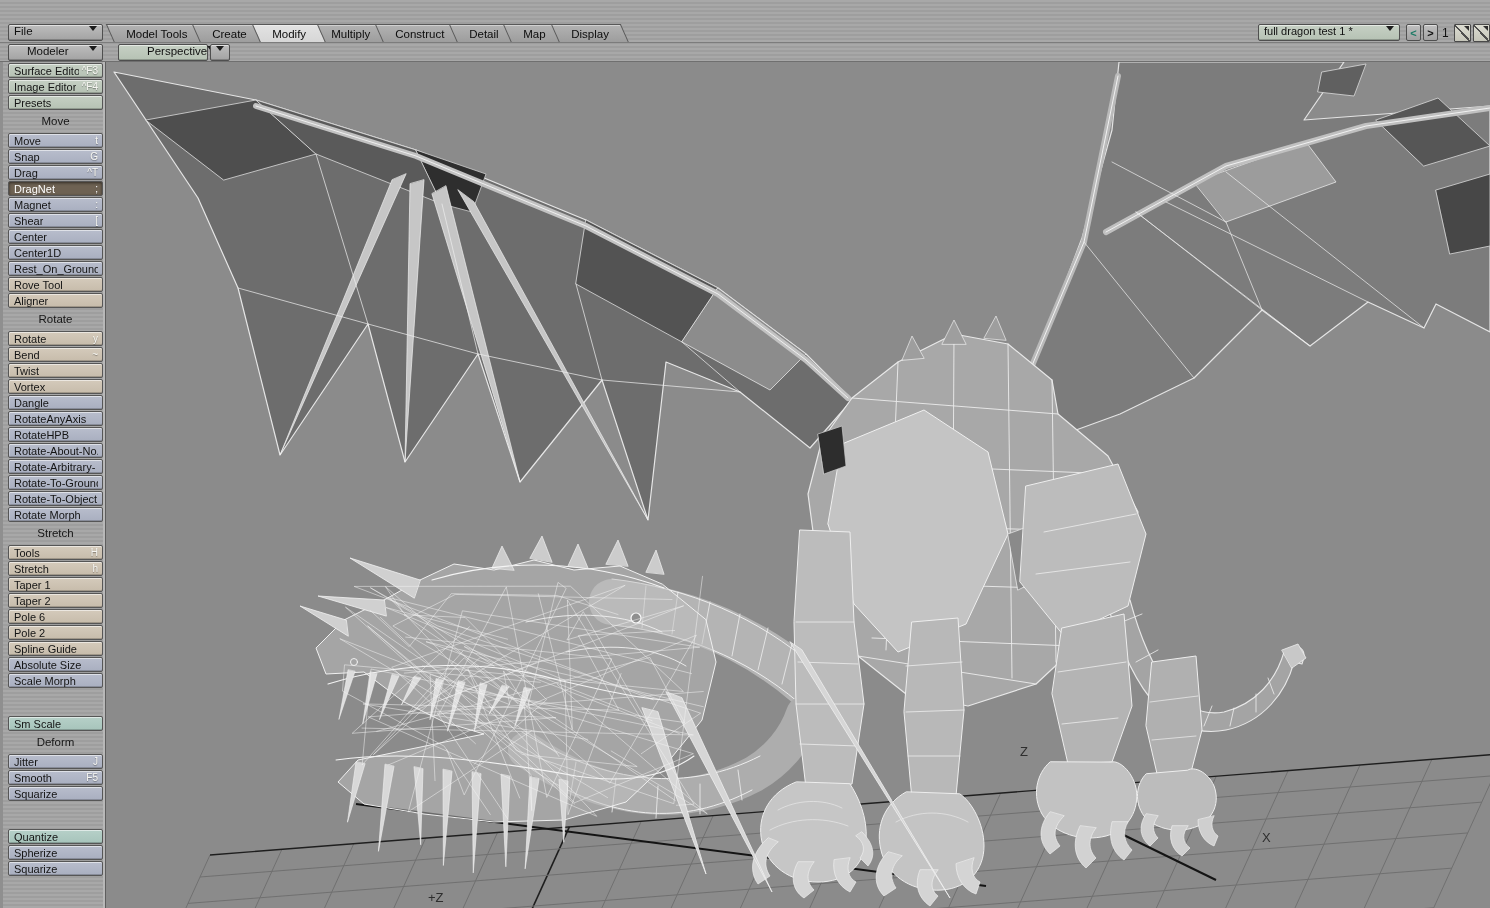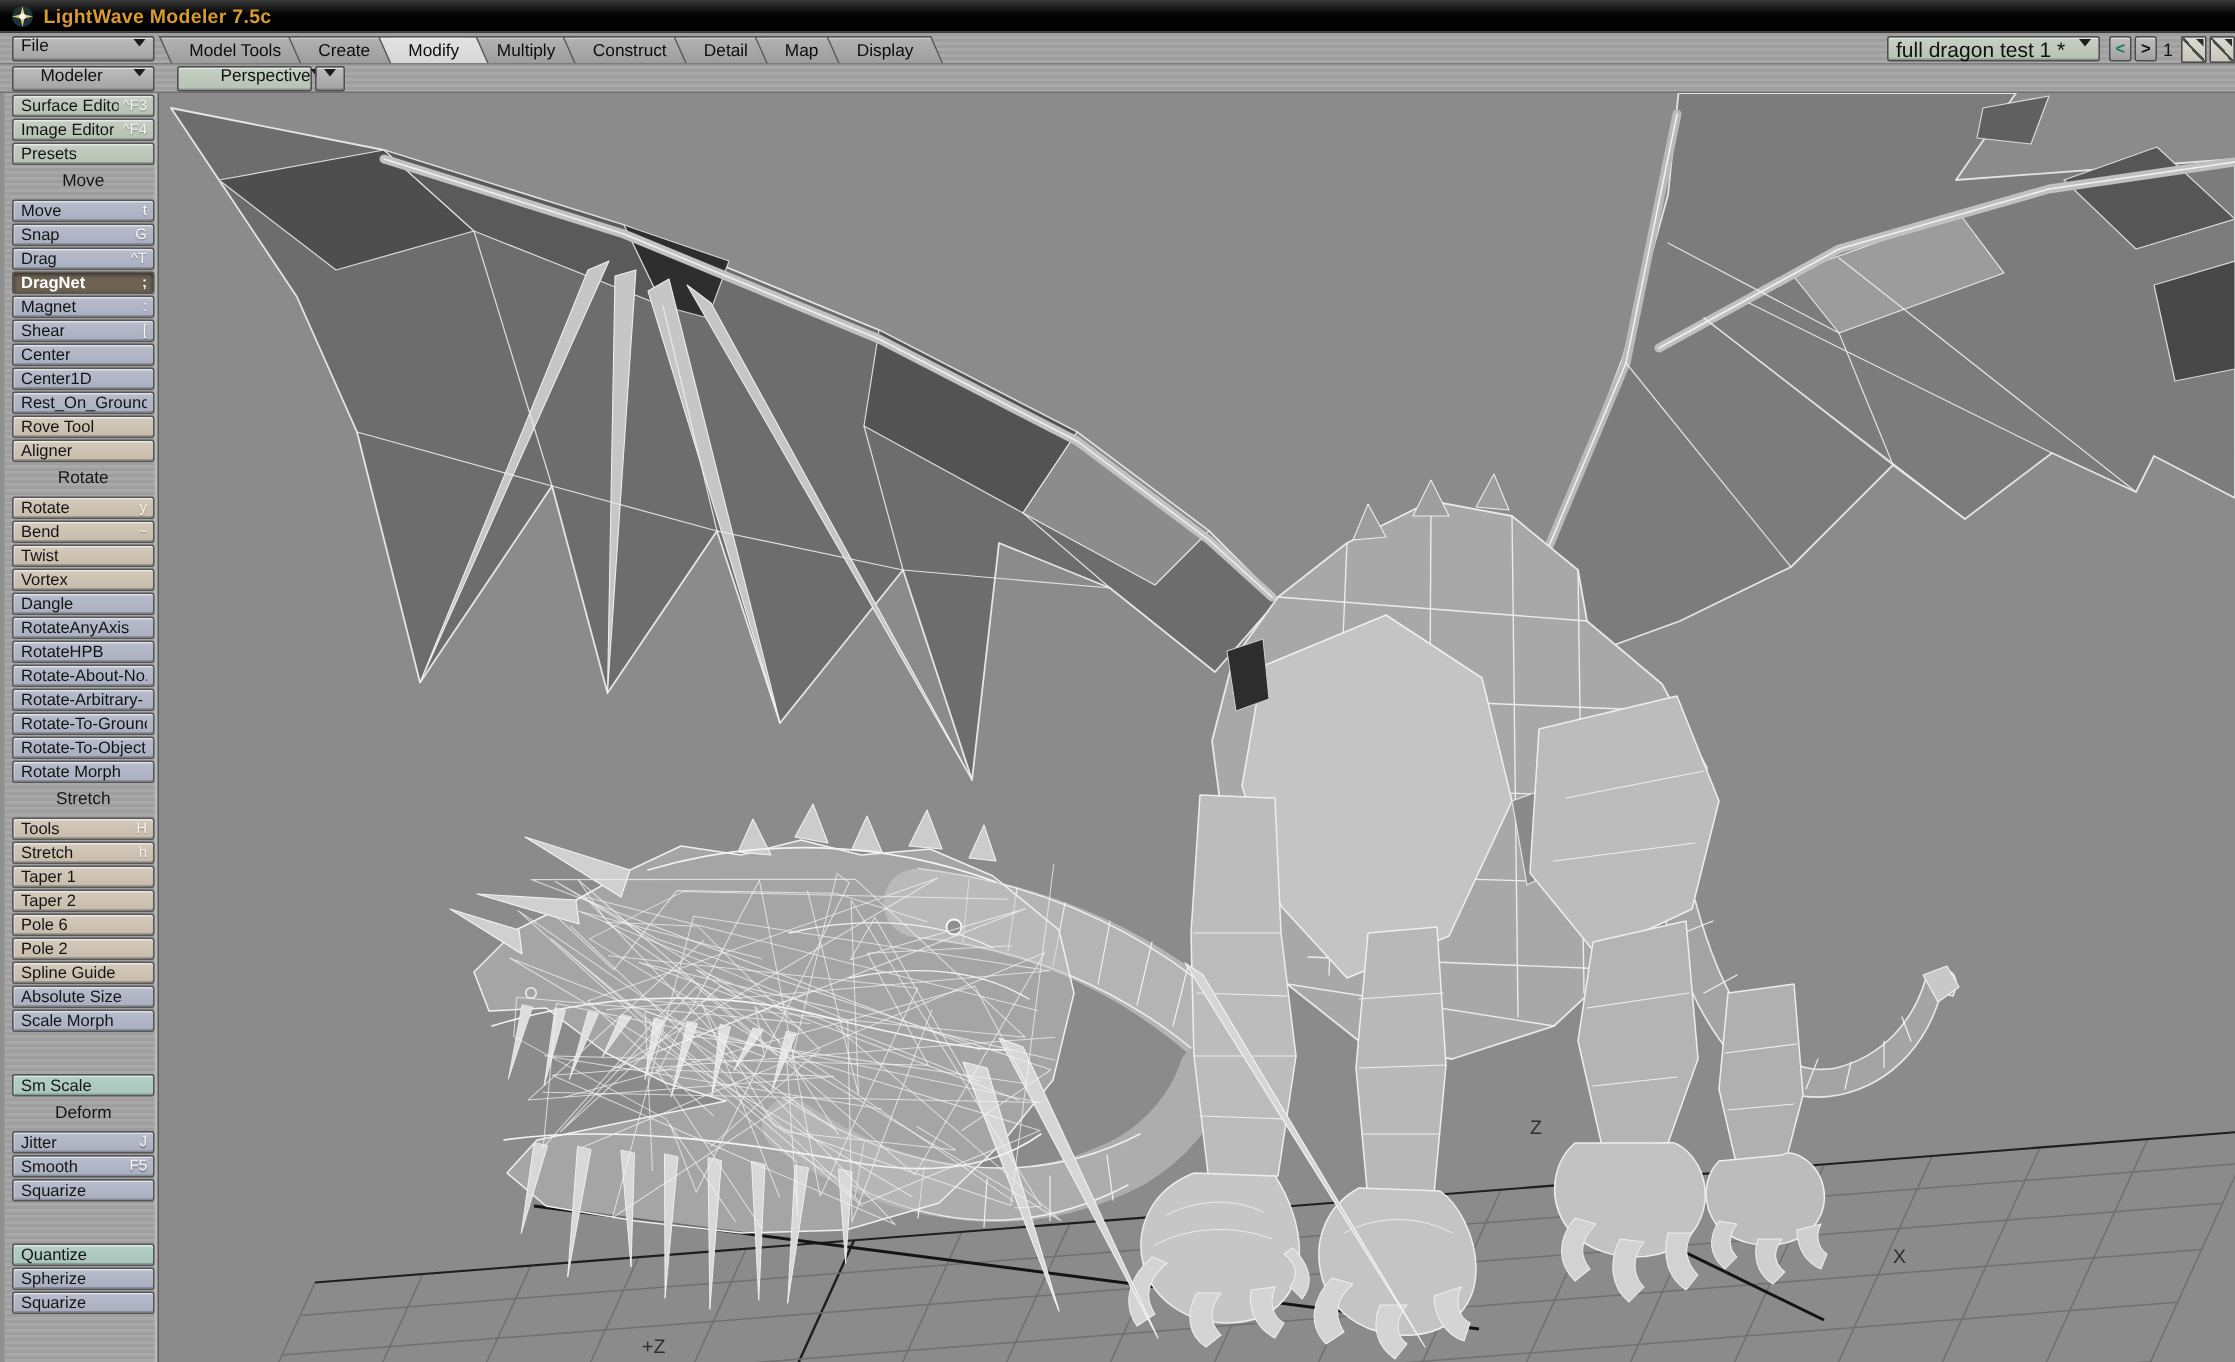--- a/index.html
+++ b/index.html
@@ -28,21 +28,21 @@
       padding:0 5px;font-size:11.5px;color:#101010;cursor:pointer;
       background:linear-gradient(#bdbdbd,#a3a3a3);
       box-shadow:inset 0 1px 0 rgba(255,255,255,.55),inset 0 -1px 0 rgba(0,0,0,.22);}
   .dd .arrow{margin-left:auto;width:0;height:0;border-left:4px solid transparent;border-right:4px solid transparent;
       border-top:5px solid #1c1c1c;margin-top:1px;}
   .dd.green{background:linear-gradient(#c6d0c4,var(--button-green));}
   .dd-file{left:8px;top:2px;width:95px;}
   .dd-modeler{left:8px;top:1px;width:95px;padding-left:18px;}
   .dd-persp{left:118px;top:1px;width:90px;padding-left:28px;}
   .dd-mini{left:210px;top:1px;width:20px;justify-content:center;}
-  .dd-object{left:1258px;top:2px;width:142px;font-size:14px;}
+  .dd-object{left:1258px;top:2px;width:142px;font-size:11px;}
 
   .tabs{position:absolute;left:110px;top:2px;height:19px;display:flex;}
   .tab{height:19px;padding:0 15px;margin-right:-7px;transform:skewX(24deg);
     background:linear-gradient(#b2b2b2,#9c9c9c);border:1px solid #585858;border-bottom:none;
     display:flex;align-items:center;cursor:pointer;
     box-shadow:inset 0 1px 0 rgba(255,255,255,.4);}
   .tab.active{background:linear-gradient(#e2e2e2,var(--tab-active));z-index:2;}
   .tab .tab-label{transform:skewX(-24deg);font-size:11.5px;color:#0c0c0c;white-space:nowrap;}
 
   .navbtn{position:absolute;top:2px;width:15px;height:17px;border:1px solid #4f4f4f;border-radius:2px;
@@ -67,44 +67,34 @@
   .btn{width:95px;height:15px;margin-bottom:1px;border:1px solid #565656;border-radius:2px;
     display:flex;align-items:center;justify-content:space-between;padding:0 4px 0 5px;
     font-size:11px;line-height:12px;color:#141414;cursor:pointer;white-space:nowrap;
     box-shadow:inset 0 1px 0 rgba(255,255,255,.55),inset 1px 0 0 rgba(255,255,255,.25),inset 0 -1px 0 rgba(0,0,0,.2);}
   .btn .lbl{overflow:hidden;}
   .btn .sc{color:#f6f6f2;font-size:10px;margin-left:3px;text-shadow:0 1px 1px rgba(0,0,0,.35);}
   .c-green{background:linear-gradient(#c5cfc3,var(--button-green));}
   .c-blue{background:linear-gradient(#b8bdcc,var(--button-blue));}
   .c-tan{background:linear-gradient(#d4cabb,var(--button-tan));text-align:right;}
   .c-teal{background:linear-gradient(#b6d0c8,var(--button-teal));margin-top:28px;}
-  .btn.active{background:var(--active-tool-bg);color:#fff;font-weight:bold;
+  .btn.active{background:var(--active-tool-bg);color:#fff;font-weight:normal;
     box-shadow:inset 0 1px 3px rgba(0,0,0,.55);}
   .btn.active .sc{color:#fff;}
   .section-header{width:95px;height:15px;margin:5px 0 3px;text-align:center;font-size:11.5px;color:#161616;}
 
   .viewport{position:absolute;left:106px;top:0;width:1384px;height:846px;background:var(--viewport-bg);overflow:hidden;}
   .viewport svg{display:block;}
   text.axis{font-family:"Liberation Sans",sans-serif;font-size:13px;fill:#2e2e2e;}
 </style>
 </head>
 <body>
 
 <div class="app">
 
-  <div class="titlebar">
-    <span class="app-icon">
-      <svg width="16" height="16" viewBox="0 0 16 16">
-        <circle cx="8" cy="8" r="7" fill="#1c3438"></circle>
-        <path d="M8 1 L9.3 6.7 L15 8 L9.3 9.3 L8 15 L6.7 9.3 L1 8 L6.7 6.7 Z" fill="#e8c568"></path>
-        <circle cx="8" cy="8" r="2" fill="#fff"></circle>
-      </svg>
-    </span>
-    <span class="win-title">LightWave Modeler 7.5c</span>
-  </div>
 
   <div class="row1">
     <div class="dd dd-file">
       <span>File</span>
       <span class="arrow"></span>
     </div>
     <div class="tabs" id="tabs">
         <div class="tab">
           <span class="tab-label">Model Tools</span>
         </div>

